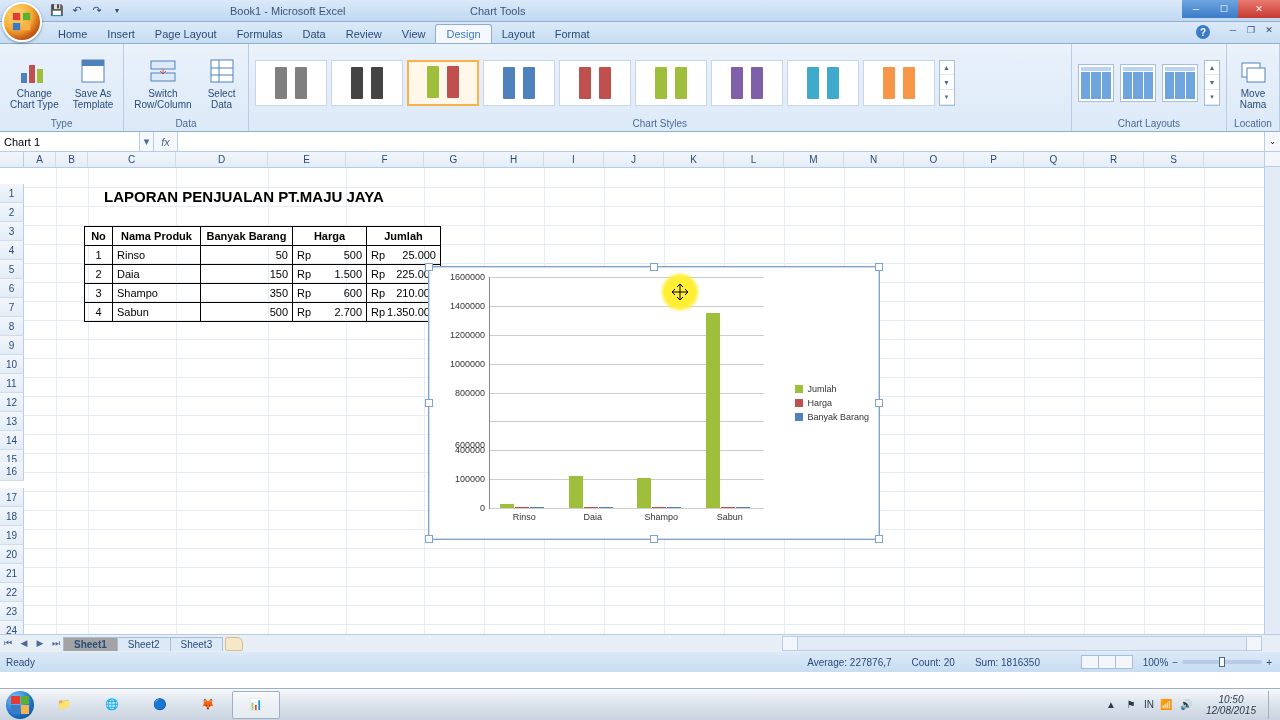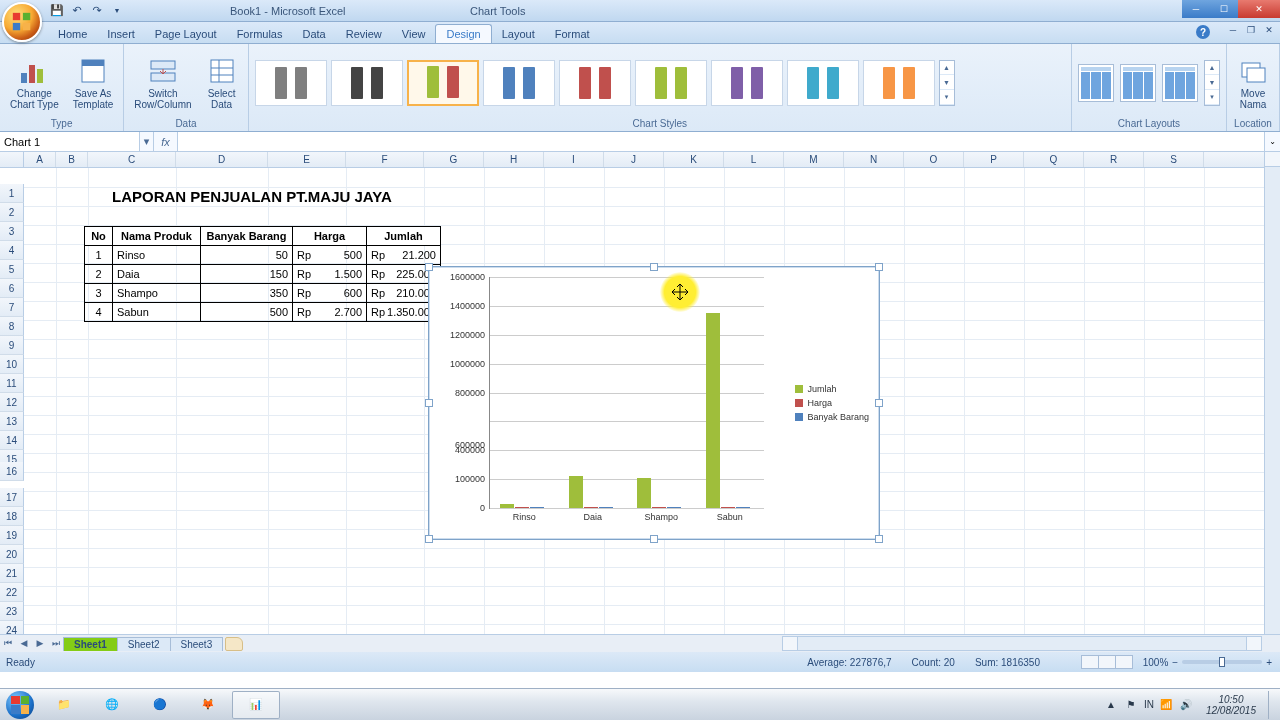--- a/index.html
+++ b/index.html
@@ -83,21 +83,21 @@
   .legend div { display:flex; align-items:center; gap:4px; margin:4px 0; }
   .legend .sw { width:8px; height:8px; }
   
   .cursor-spot { position:absolute; width:40px; height:40px; border-radius:50%; background:radial-gradient(circle,#ffee33 0%,#ffee33 55%,rgba(255,238,51,0) 72%); display:flex; align-items:center; justify-content:center; pointer-events:none; }
   .cursor-spot svg { width:16px; height:16px; }
   
   .sheet-bar { height:18px; background:#e8eef6; display:flex; align-items:center; border-top:1px solid #b8cde5; position:relative; }
   .sheet-nav { display:flex; }
   .sheet-nav span { width:16px; text-align:center; color:#4a6a94; font-size:9px; cursor:pointer; }
   .sheet-tab { padding:1px 10px; background:#fff; border:1px solid #a7bdd8; border-bottom:none; font-size:10px; color:#2a4c7a; cursor:pointer; margin-left:-1px; }
-  .sheet-tab.active { font-weight:bold; background:#84cc16; }
+  .sheet-tab.active { font-weight:bold; background:#a3a3a3; }
   .sheet-tab.inactive { background:#dce9f7; }
   .sheet-new { width:18px; height:14px; background:#f5e7c7; border:1px solid #d7be87; margin-left:2px; border-radius:2px 6px 2px 2px; }
   .hscroll { position:absolute; right:18px; width:480px; height:15px; background:#e3ecf6; border:1px solid #b8cde5; display:flex; }
   .hscroll .arr { width:15px; background:#f2f6fb; border-right:1px solid #b8cde5; }
   .hscroll .arr:last-child { border-left:1px solid #b8cde5; border-right:none; }
   
   .status { height:20px; background:linear-gradient(#dce9f7,#c7ddf2); display:flex; align-items:center; font-size:10px; color:#2a4c7a; padding:0 6px; position:relative; }
   .status .agg { position:absolute; right:240px; display:flex; gap:20px; }
   .zoom { position:absolute; right:8px; display:flex; align-items:center; gap:4px; }
   .zoom-track { width:80px; height:4px; background:#b8cde5; position:relative; border-radius:2px; }
@@ -414,21 +414,21 @@
       <div class="vline" style="left: 760px;"></div>
       <div class="vline" style="left: 820px;"></div>
       <div class="vline" style="left: 880px;"></div>
       <div class="vline" style="left: 940px;"></div>
       <div class="vline" style="left: 1000px;"></div>
       <div class="vline" style="left: 1060px;"></div>
       <div class="vline" style="left: 1120px;"></div>
       <div class="vline" style="left: 1180px;"></div>
     </div>
 
-  <div class="title-cell" style="left:112px; top:36px;">LAPORAN PENJUALAN PT.MAJU JAYA</div>
+  <div class="title-cell" style="left:104px; top:36px;">LAPORAN PENJUALAN PT.MAJU JAYA</div>
 
   <table class="data-table" id="data-table" style="left:84px; top:74px;">
     <thead>
         <tr id="tbl-head">
           <th style="width: 28px;">No</th>
           <th style="width: 88px;">Nama Produk</th>
           <th style="width: 92px;">Banyak Barang</th>
           <th style="width: 74px;">Harga</th>
           <th style="width: 74px;">Jumlah</th>
         </tr>
@@ -440,21 +440,21 @@
           <td class="r">50</td>
           <td>
             <div class="rp-cell">
               <span>Rp</span>
               <span>500</span>
             </div>
           </td>
           <td>
             <div class="rp-cell">
               <span>Rp</span>
-              <span>21.200</span>
+              <span>25.000</span>
             </div>
           </td>
         </tr>
         <tr>
           <td class="c">2</td>
           <td class="l">Daia</td>
           <td class="r">150</td>
           <td>
             <div class="rp-cell">
               <span>Rp</span>

